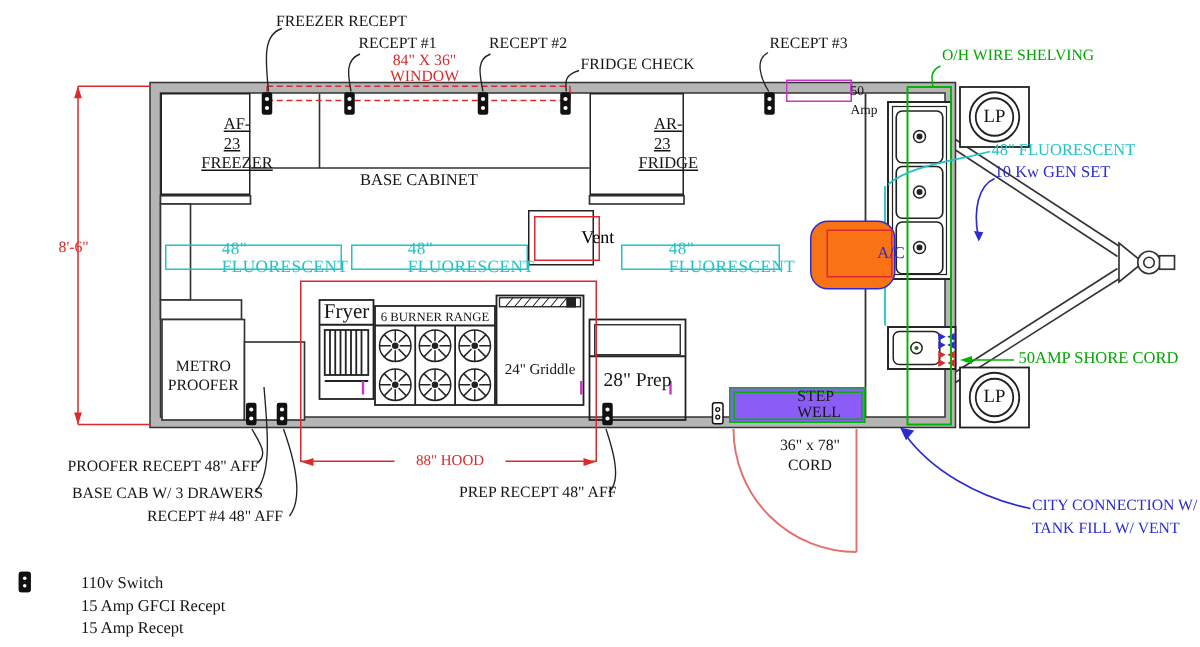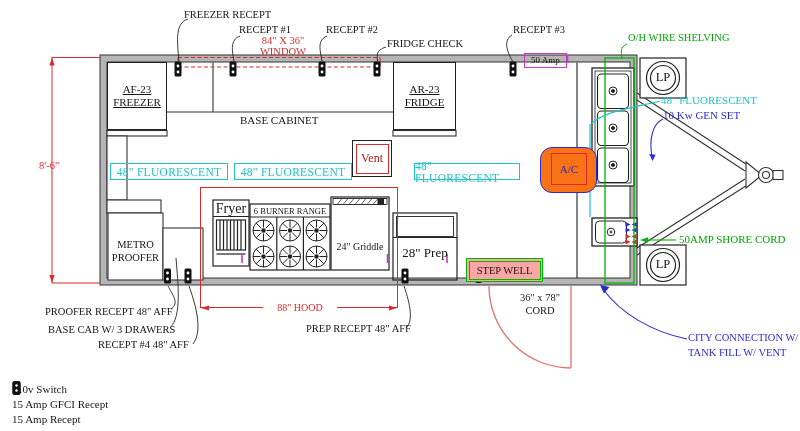--- a/index.html
+++ b/index.html
@@ -5,21 +5,21 @@
   html,body{margin:0;padding:0;background:#fff;}
   #plan{position:relative;width:800px;height:431px;background:#fff;overflow:hidden;
         font-family:"Liberation Serif","DejaVu Serif",serif;}
   #plan svg{position:absolute;left:0;top:0;}
   .lbl{position:absolute;font-size:10.5px;color:#161616;white-space:nowrap;line-height:11px;}
   .ctr{text-align:center;white-space:normal;}
   .red{color:#d92b2b;}
   .cyan{color:#1fc3c8;}
   .green{color:#00a800;}
   .blue{color:#2b2bd4;}
-  .box{position:absolute;box-sizing:border-box;}
+  .box{position:absolute;box-sizing:border-box;padding-left:42px;}
   .eqbox{border:1.4px solid #222;display:flex;flex-direction:column;justify-content:center;
          align-items:center;font-size:11px;line-height:13px;color:#161616;text-decoration:underline;}
   .fluor{border:1.1px solid #1fc3c8;color:#1fc3c8;font-size:11.5px;letter-spacing:.3px;
          display:flex;align-items:center;justify-content:center;}
   .legend-row{display:flex;align-items:center;gap:7px;height:15px;}
   .legend-row span{font-size:11px;color:#161616;}
 </style>
 </head>
 <body>
 
@@ -243,21 +243,21 @@
   <span>AF-23</span>
   <span>FREEZER</span>
 </div>
 <div class="box eqbox" style="left:393px;top:62px;width:63px;height:68px">
   <span>AR-23</span>
   <span>FRIDGE</span>
 </div>
 <div class="lbl" style="left:240px;top:115px;font-size:11px">BASE CABINET</div>
 
 <div class="box" style="left:352px;top:140px;width:40px;height:37px;border:1.6px solid #222">
-  <div class="box" style="left:2.5px;top:2.5px;right:2.5px;bottom:2.5px;border:1.1px solid #d92b2b;display:flex;align-items:center;justify-content:center;font-size:12px;color:#b91c1c">Vent</div>
+  <div class="box" style="left:2.5px;top:2.5px;right:2.5px;bottom:2.5px;border:1.1px solid #d92b2b;display:flex;align-items:center;justify-content:center;font-size:12px;color:#000000">Vent</div>
 </div>
 
 <div class="box fluor" style="left:110px;top:163px;width:118px;height:17px">48"  FLUORESCENT</div>
 <div class="box fluor" style="left:234px;top:163px;width:118px;height:17px">48"  FLUORESCENT</div>
 <div class="box fluor" style="left:414px;top:163px;width:106px;height:17px">48"  FLUORESCENT</div>
 
 <div class="box" style="left:540px;top:147px;width:57px;height:46px;border:1.4px solid #2b2bd4;border-radius:12px;background:#f97316">
   <div class="box" style="left:10px;top:5px;width:36px;height:32px;border:1.1px solid #d92b2b;display:flex;align-items:center;justify-content:center;font-size:11px;color:#2b2bd4">A/C</div>
 </div>
 
@@ -265,21 +265,21 @@
 
 <div class="lbl" style="left:213px;top:203px;width:36px;text-align:center;font-size:14px">Fryer</div>
 <div class="lbl" style="left:250px;top:206px;width:80px;text-align:center;font-size:8.5px">6 BURNER RANGE</div>
 <div class="lbl" style="left:331px;top:241px;width:58px;text-align:center;font-size:10px">24" Griddle</div>
 <div class="lbl" style="left:393px;top:247px;width:64px;text-align:center;font-size:13px">28" Prep</div>
 <div class="lbl ctr" style="left:108px;top:239px;width:55px;font-size:10.5px;line-height:12.5px">
   <span style="display:block">METRO</span>
   <span style="display:block">PROOFER</span>
 </div>
 
-<div class="box" style="left:466px;top:258px;width:77px;height:24px;border:1.4px solid #00b500;background:#fca5a5">
+<div class="box" style="left:486px;top:258px;width:91px;height:24px;border:1.4px solid #00b500;background:#8b5cf6">
   <div class="box" style="left:1.5px;top:1.5px;right:1.5px;bottom:1.5px;border:1.1px solid #00b500;display:flex;align-items:center;justify-content:center;font-size:10.5px;color:#161616">STEP WELL</div>
 </div>
 
 <div class="lbl ctr" style="left:506px;top:291px;width:68px;line-height:13px">
   <span style="display:block">36" x 78"</span>
   <span style="display:block">CORD</span>
 </div>
 
 <div class="lbl" style="left:650px;top:72px;width:26px;text-align:center;font-size:12.5px">LP</div>
 <div class="lbl" style="left:650px;top:259px;width:26px;text-align:center;font-size:12.5px">LP</div>

